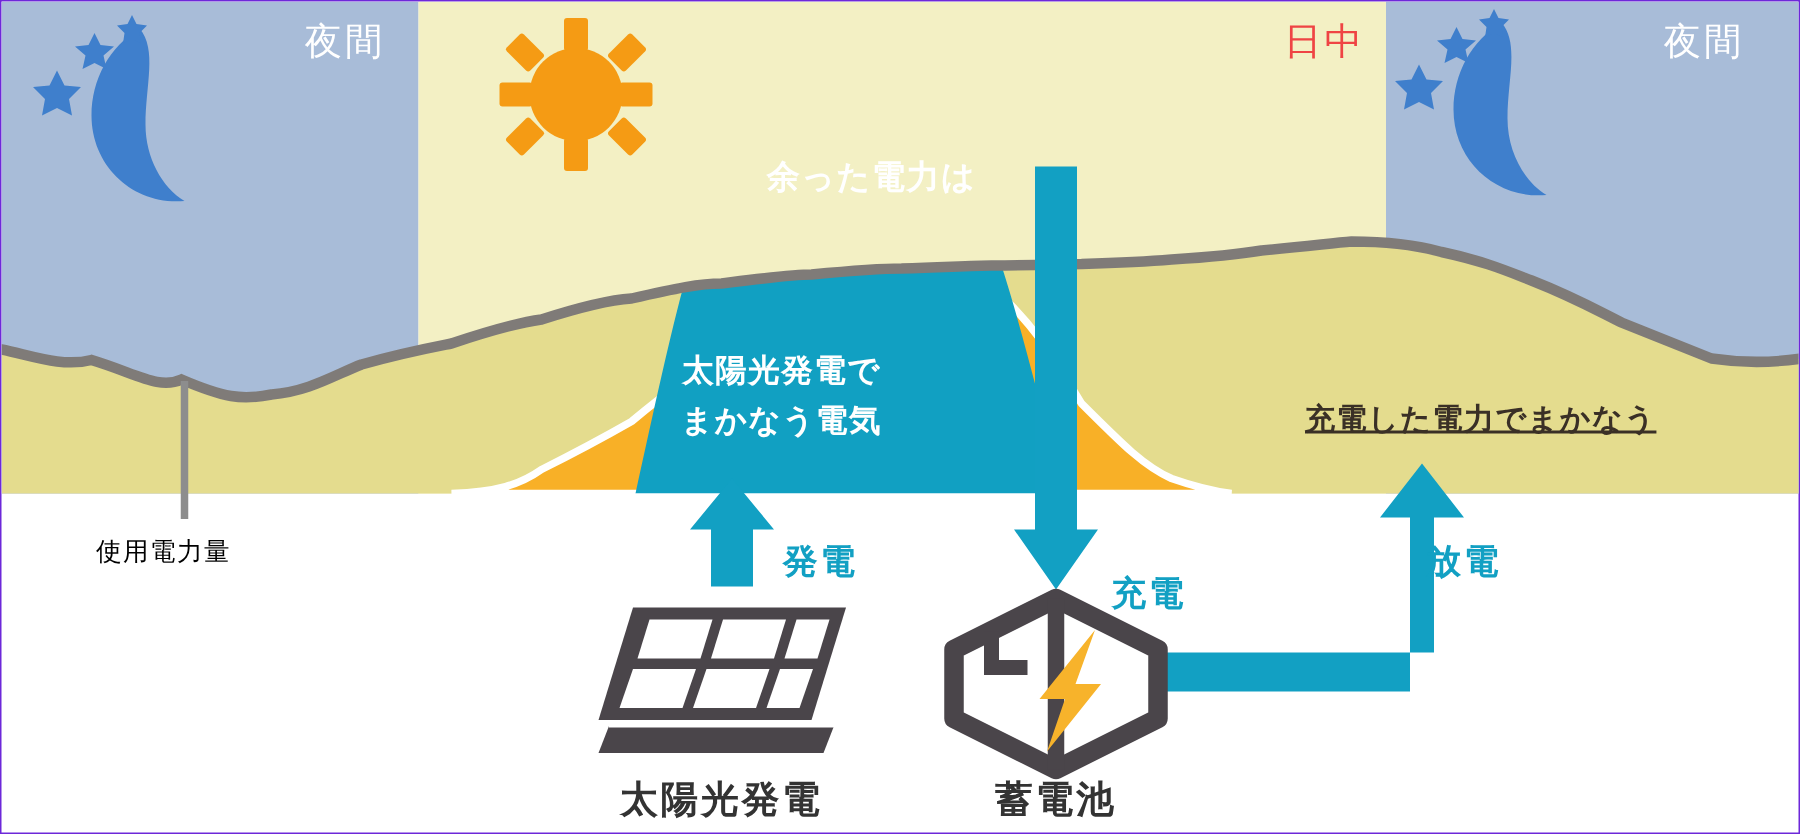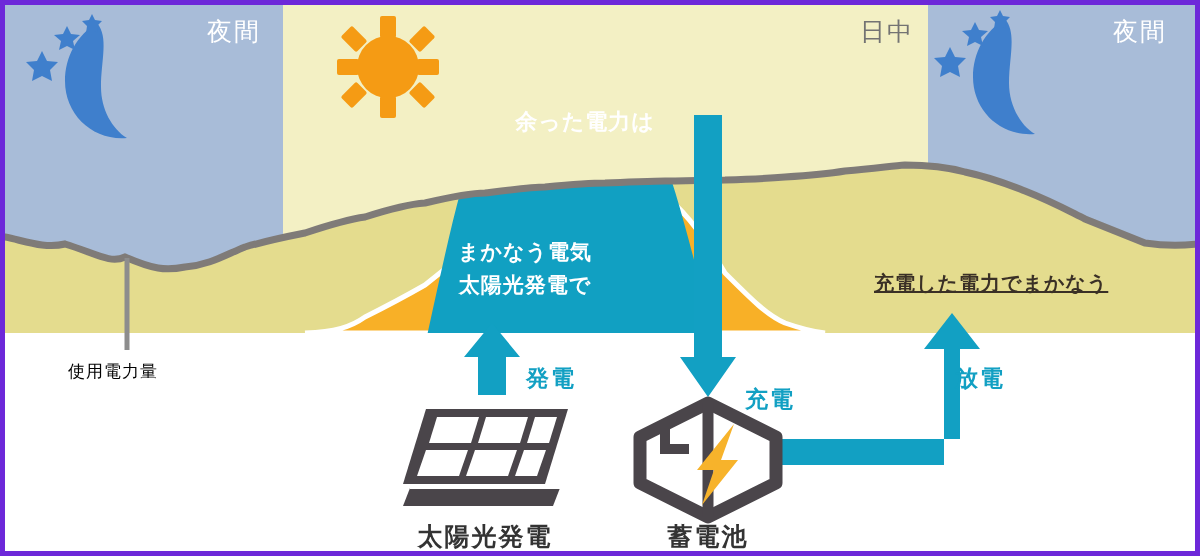--- a/index.html
+++ b/index.html
@@ -9,21 +9,21 @@
   }
   body {
     font-family: "Liberation Sans", "DejaVu Sans", sans-serif;
   }
   #stage {
     position: relative;
     width: 1200px;
     height: 556px;
     overflow: hidden;
     background: #ffffff;
-    border: 5px solid #6d28d9;
+    border: 1px solid #6d28d9;
     box-sizing: border-box;
   }
   #chart-svg {
     position: absolute;
     left: 0;
     top: 0;
     width: 1200px;
     height: 556px;
   }
   .ov {
@@ -32,21 +32,21 @@
     pointer-events: none;
   }
   
   .period-night {
     color: #ffffff;
     font-size: 25px;
     letter-spacing: 2px;
     font-weight: 400;
   }
   .period-day {
-    color: #737373;
+    color: #ef4444;
     font-size: 25px;
     letter-spacing: 2px;
     font-weight: 400;
   }
   
   .band-note-white {
     color: #ffffff;
     font-size: 22px;
     line-height: 33px;
     text-align: center;
@@ -248,22 +248,22 @@
 
   <div class="ov period-day" style="left:855px; top:10px;">日中</div>
 
   <div class="ov period-night" style="left:1108px; top:10px;">夜間</div>
 
   <div class="ov band-note-white" style="left:495px; top:100px; width:170px;">
     <div>余った電力は</div>
   </div>
 
   <div class="ov band-note-orange" style="left:440px; top:230px; width:160px;">
+    <div>太陽光発電で</div>
     <div>まかなう電気</div>
-    <div>太陽光発電で</div>
   </div>
 
   <div class="ov band-note-dark" style="left:869px; top:265px;text-decoration:underline;">充電した電力でまかなう</div>
 
   <div class="ov usage-label" style="left:63px; top:355px;">使用電力量</div>
 
   <div class="ov flow-label" style="left:521px; top:358px;text-align:center;">発電</div>
 
   <div class="ov flow-label" style="left:740px; top:358px;margin-top:21px;">充電</div>
 

